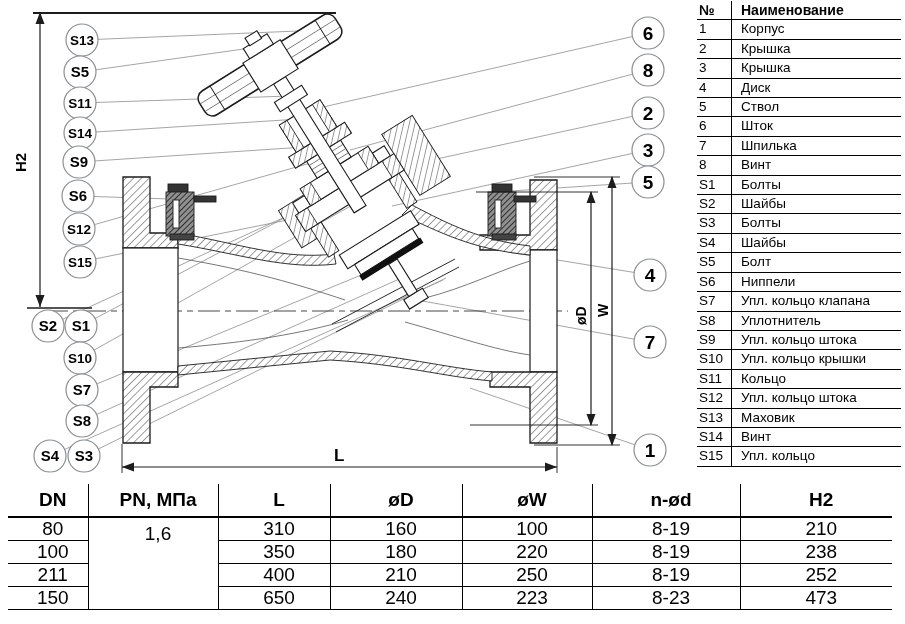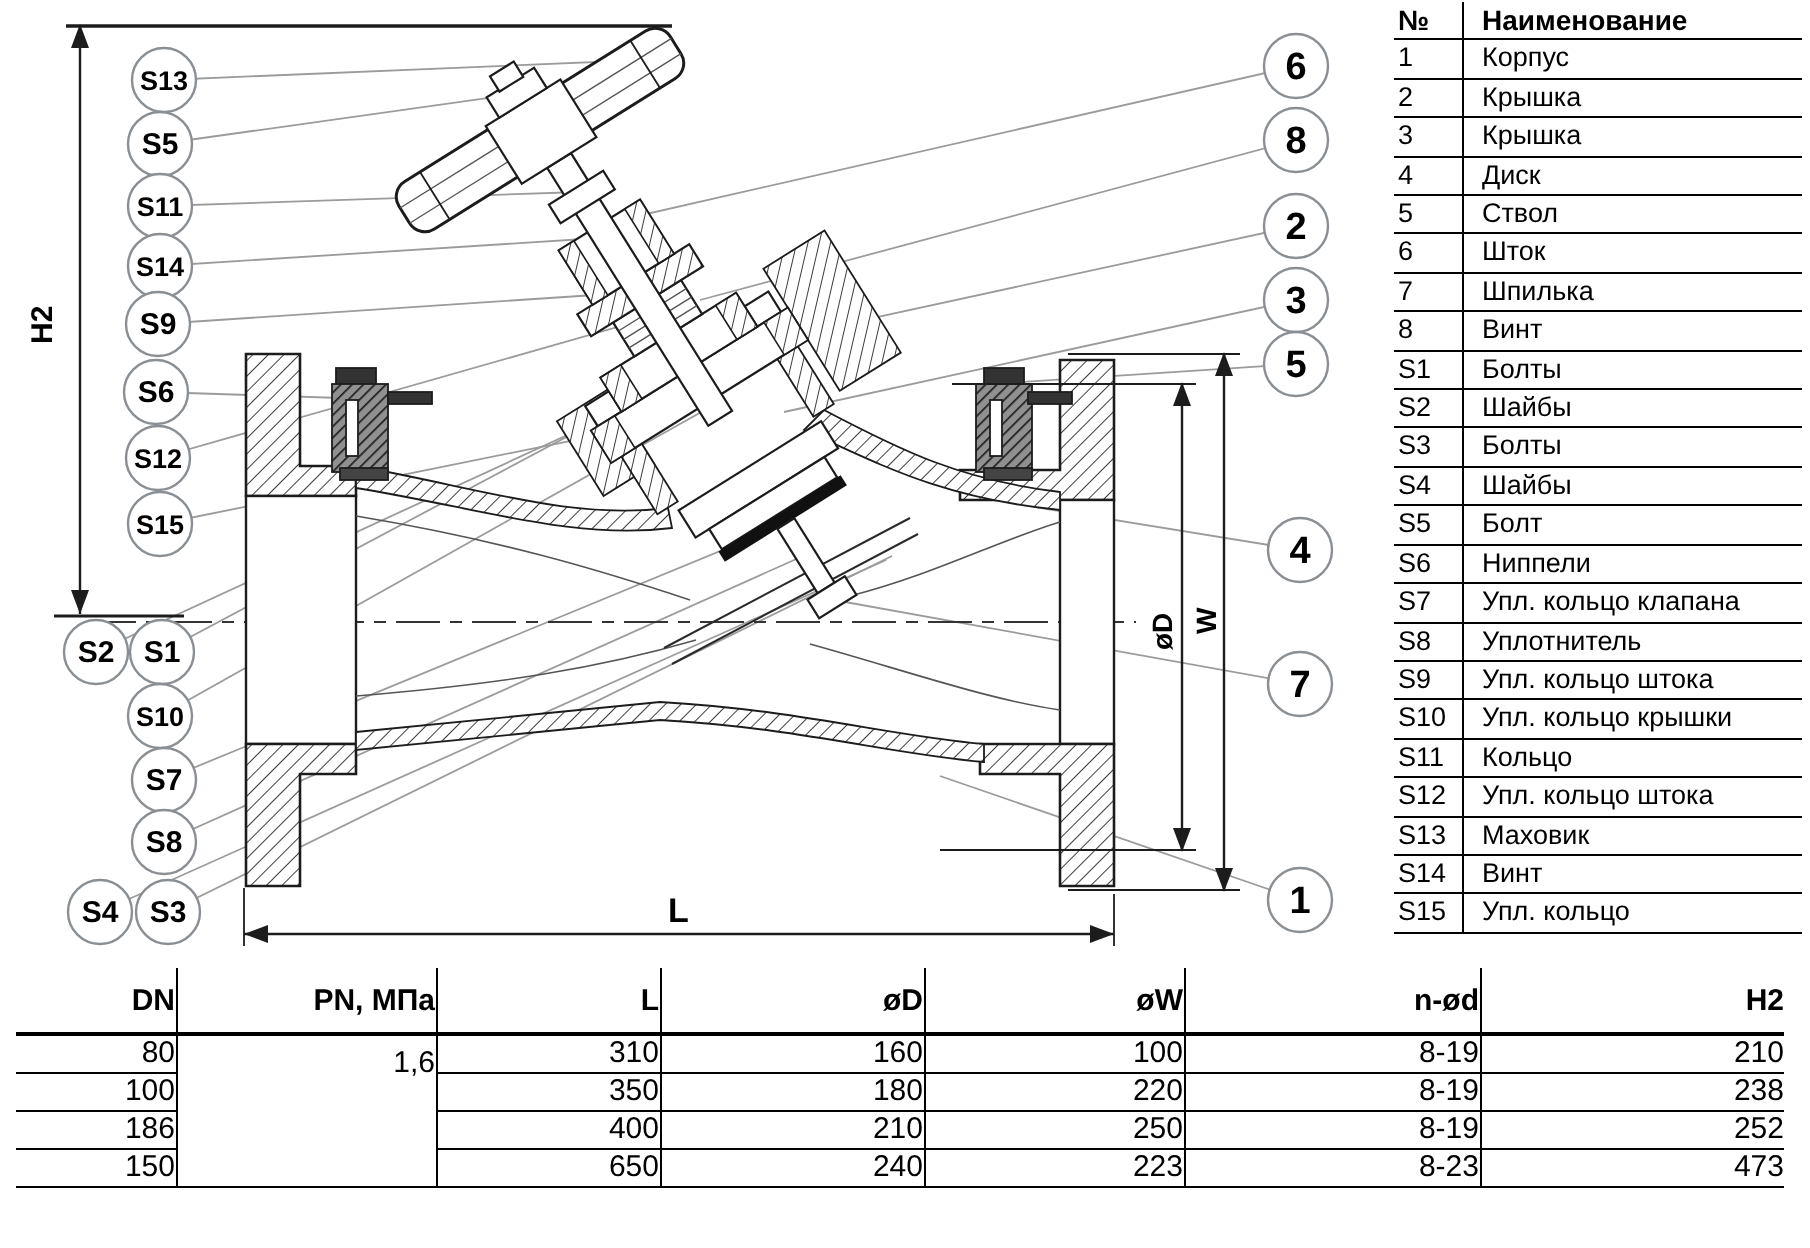--- a/index.html
+++ b/index.html
@@ -12,22 +12,22 @@
   table.parts{border-collapse:collapse;}
   table.parts td{font-size:13.5px;height:18.4px;line-height:18.4px;padding:0 2px 0 2px;
                  border-bottom:1.4px solid #000;white-space:nowrap;}
   table.parts td.c1{width:30px;border-right:1.6px solid #000;}
   table.parts td.c2{width:158px;padding-left:9px;}
   table.parts tr.hdr td{font-weight:bold;font-size:14px;border-bottom:1.6px solid #000;}
 
   
   .dims-wrap{position:absolute;left:8px;top:484px;}
   table.dims{border-collapse:collapse;table-layout:fixed;}
-  table.dims th, table.dims td{text-align:right;padding:0 0 0 10px;box-sizing:border-box;
-                 font-size:15px;white-space:nowrap;}
+  table.dims th, table.dims td{text-align:center;padding:0 0 0 10px;box-sizing:border-box;
+                 font-size:19px;white-space:nowrap;}
   table.dims th{font-weight:bold;height:33px;border-bottom:2.6px solid #000;border-left:1.6px solid #000;}
   table.dims td{height:19px;border-bottom:1.4px solid #000;border-left:1.6px solid #000;}
   table.dims th:first-child, table.dims td.noleft{border-left:none;}
   table.dims td.pn{vertical-align:top;padding-top:5px;}
 </style>
 </head>
 <body>
 
 <div class="stage">
 
@@ -424,21 +424,21 @@
           </tr>
           <tr>
             <td class="noleft">100</td>
             <td>350</td>
             <td>180</td>
             <td>220</td>
             <td>8-19</td>
             <td>238</td>
           </tr>
           <tr>
-            <td class="noleft">186</td>
+            <td class="noleft">211</td>
             <td>400</td>
             <td>210</td>
             <td>250</td>
             <td>8-19</td>
             <td>252</td>
           </tr>
           <tr>
             <td class="noleft">150</td>
             <td>650</td>
             <td>240</td>

